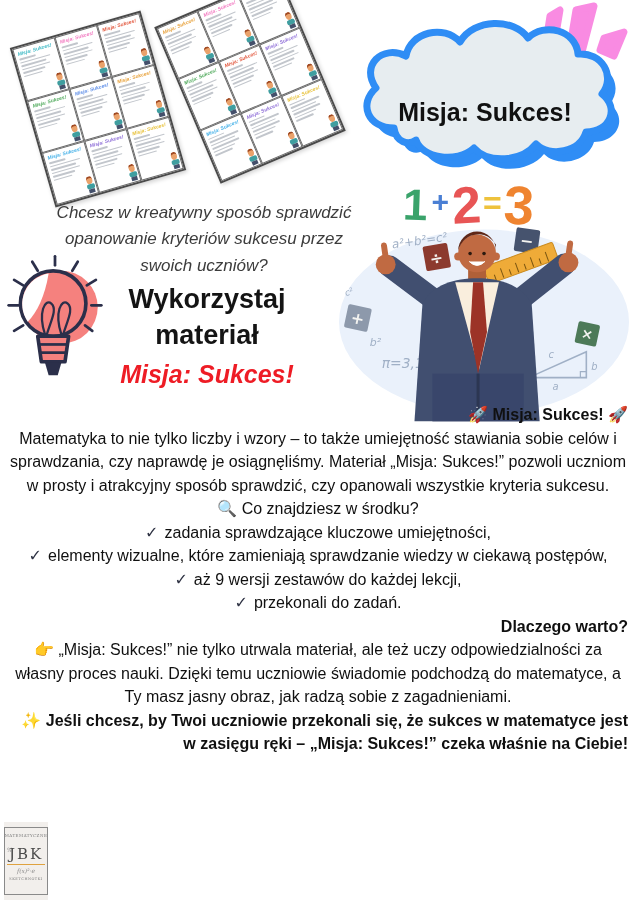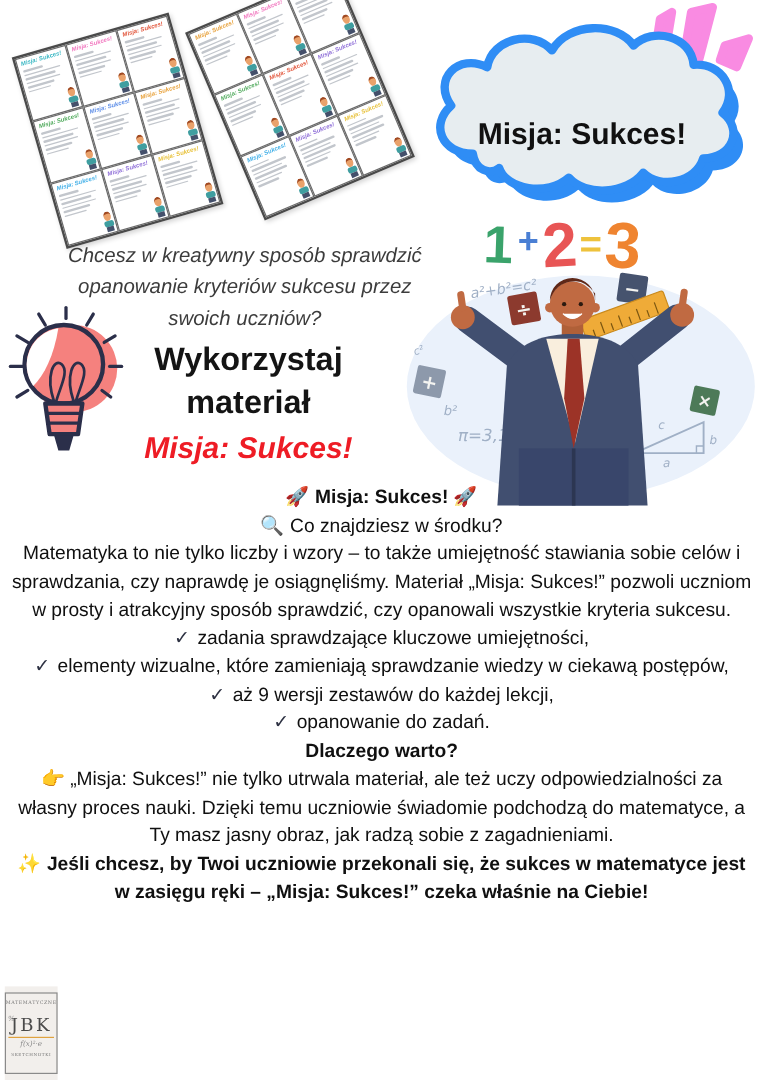--- a/index.html
+++ b/index.html
@@ -47,21 +47,21 @@
   .cta{position:absolute;left:98px;top:282px;width:218px;text-align:center;}
   .cta-main{font-size:27px;font-weight:bold;line-height:1.32;color:#141414;}
   .cta-red{margin-top:7px;font-size:25px;font-weight:bold;font-style:italic;color:#ee1c25;}
 
   
   .bulb-svg{position:absolute;left:5px;top:248px;width:100px;height:142px;}
 
   
   .copy{position:absolute;left:8px;top:403px;width:620px;text-align:center;
         font-size:16px;line-height:23.5px;color:#101010;}
-  .copy .bold{font-weight:bold;}
+  .copy .bold{font-weight:bold;text-align:right;}
   .check-row .mark{font-weight:bold;color:#2d3142;margin-right:6px;}
 
   
   .logo{position:absolute;left:4px;top:822px;width:44px;height:78px;background:#f2efec;
         display:flex;align-items:center;justify-content:center;}
   .logo-inner{width:54px;height:66px;border:1px solid #8a8a8a;text-align:center;position:relative;
               font-family:"DejaVu Serif","Liberation Serif",serif;color:#4a4a4a;}
   .logo-top{font-size:4px;letter-spacing:.5px;margin-top:5px;color:#7a7a7a;}
   .logo-main{font-size:15px;letter-spacing:2px;margin-top:7px;border-bottom:1px solid #dfa23f;
              display:inline-block;padding:0 2px 1px 2px;}
@@ -451,26 +451,26 @@
     <path d="M44,123 L62,123 L58,137 L48,137 Z" fill="#2b2f4a"></path>
   </svg>
 
   <div class="cta">
     <div class="cta-main">Wykorzystaj materiał</div>
     <div class="cta-red">Misja: Sukces!</div>
   </div>
 
   <div class="copy">
     <div class="bold">🚀 Misja: Sukces! 🚀</div>
+    <div>Matematyka to nie tylko liczby i wzory – to także umiejętność stawiania sobie celów i sprawdzania, czy naprawdę je osiągnęliśmy.  Materiał „Misja: Sukces!” pozwoli uczniom w prosty i atrakcyjny sposób sprawdzić, czy opanowali wszystkie kryteria sukcesu.</div>
     <div>🔍 Co znajdziesz w środku?</div>
-    <div>Matematyka to nie tylko liczby i wzory – to także umiejętność stawiania sobie celów i sprawdzania, czy naprawdę je osiągnęliśmy.  Materiał „Misja: Sukces!” pozwoli uczniom w prosty i atrakcyjny sposób sprawdzić, czy opanowali wszystkie kryteria sukcesu.</div>
     <div class="check-row"><span class="mark">✓</span><span>zadania sprawdzające kluczowe umiejętności,</span></div>
     <div class="check-row"><span class="mark">✓</span><span>elementy wizualne, które zamieniają sprawdzanie wiedzy w ciekawą postępów,</span></div>
     <div class="check-row"><span class="mark">✓</span><span>aż 9 wersji zestawów do każdej lekcji,</span></div>
-    <div class="check-row"><span class="mark">✓</span><span>opanowanie do zadań.</span></div>
+    <div class="check-row"><span class="mark">✓</span><span>przekonali do zadań.</span></div>
     <div class="bold">Dlaczego warto?</div>
     <div>👉 „Misja: Sukces!” nie tylko utrwala materiał, ale też uczy odpowiedzialności za własny proces nauki. Dzięki temu uczniowie świadomie podchodzą do matematyce, a Ty masz jasny obraz, jak radzą sobie z zagadnieniami.</div>
     <div class="bold">✨ Jeśli chcesz, by Twoi uczniowie przekonali się, że sukces w matematyce jest w zasięgu ręki – „Misja: Sukces!” czeka właśnie na Ciebie!</div>
   </div>
 
   <div class="logo">
     <div class="logo-inner">
       <div class="logo-top">MATEMATYCZNE</div>
       <span class="logo-doodle-l">%</span>
       <div><span class="logo-main">JBK</span></div>

